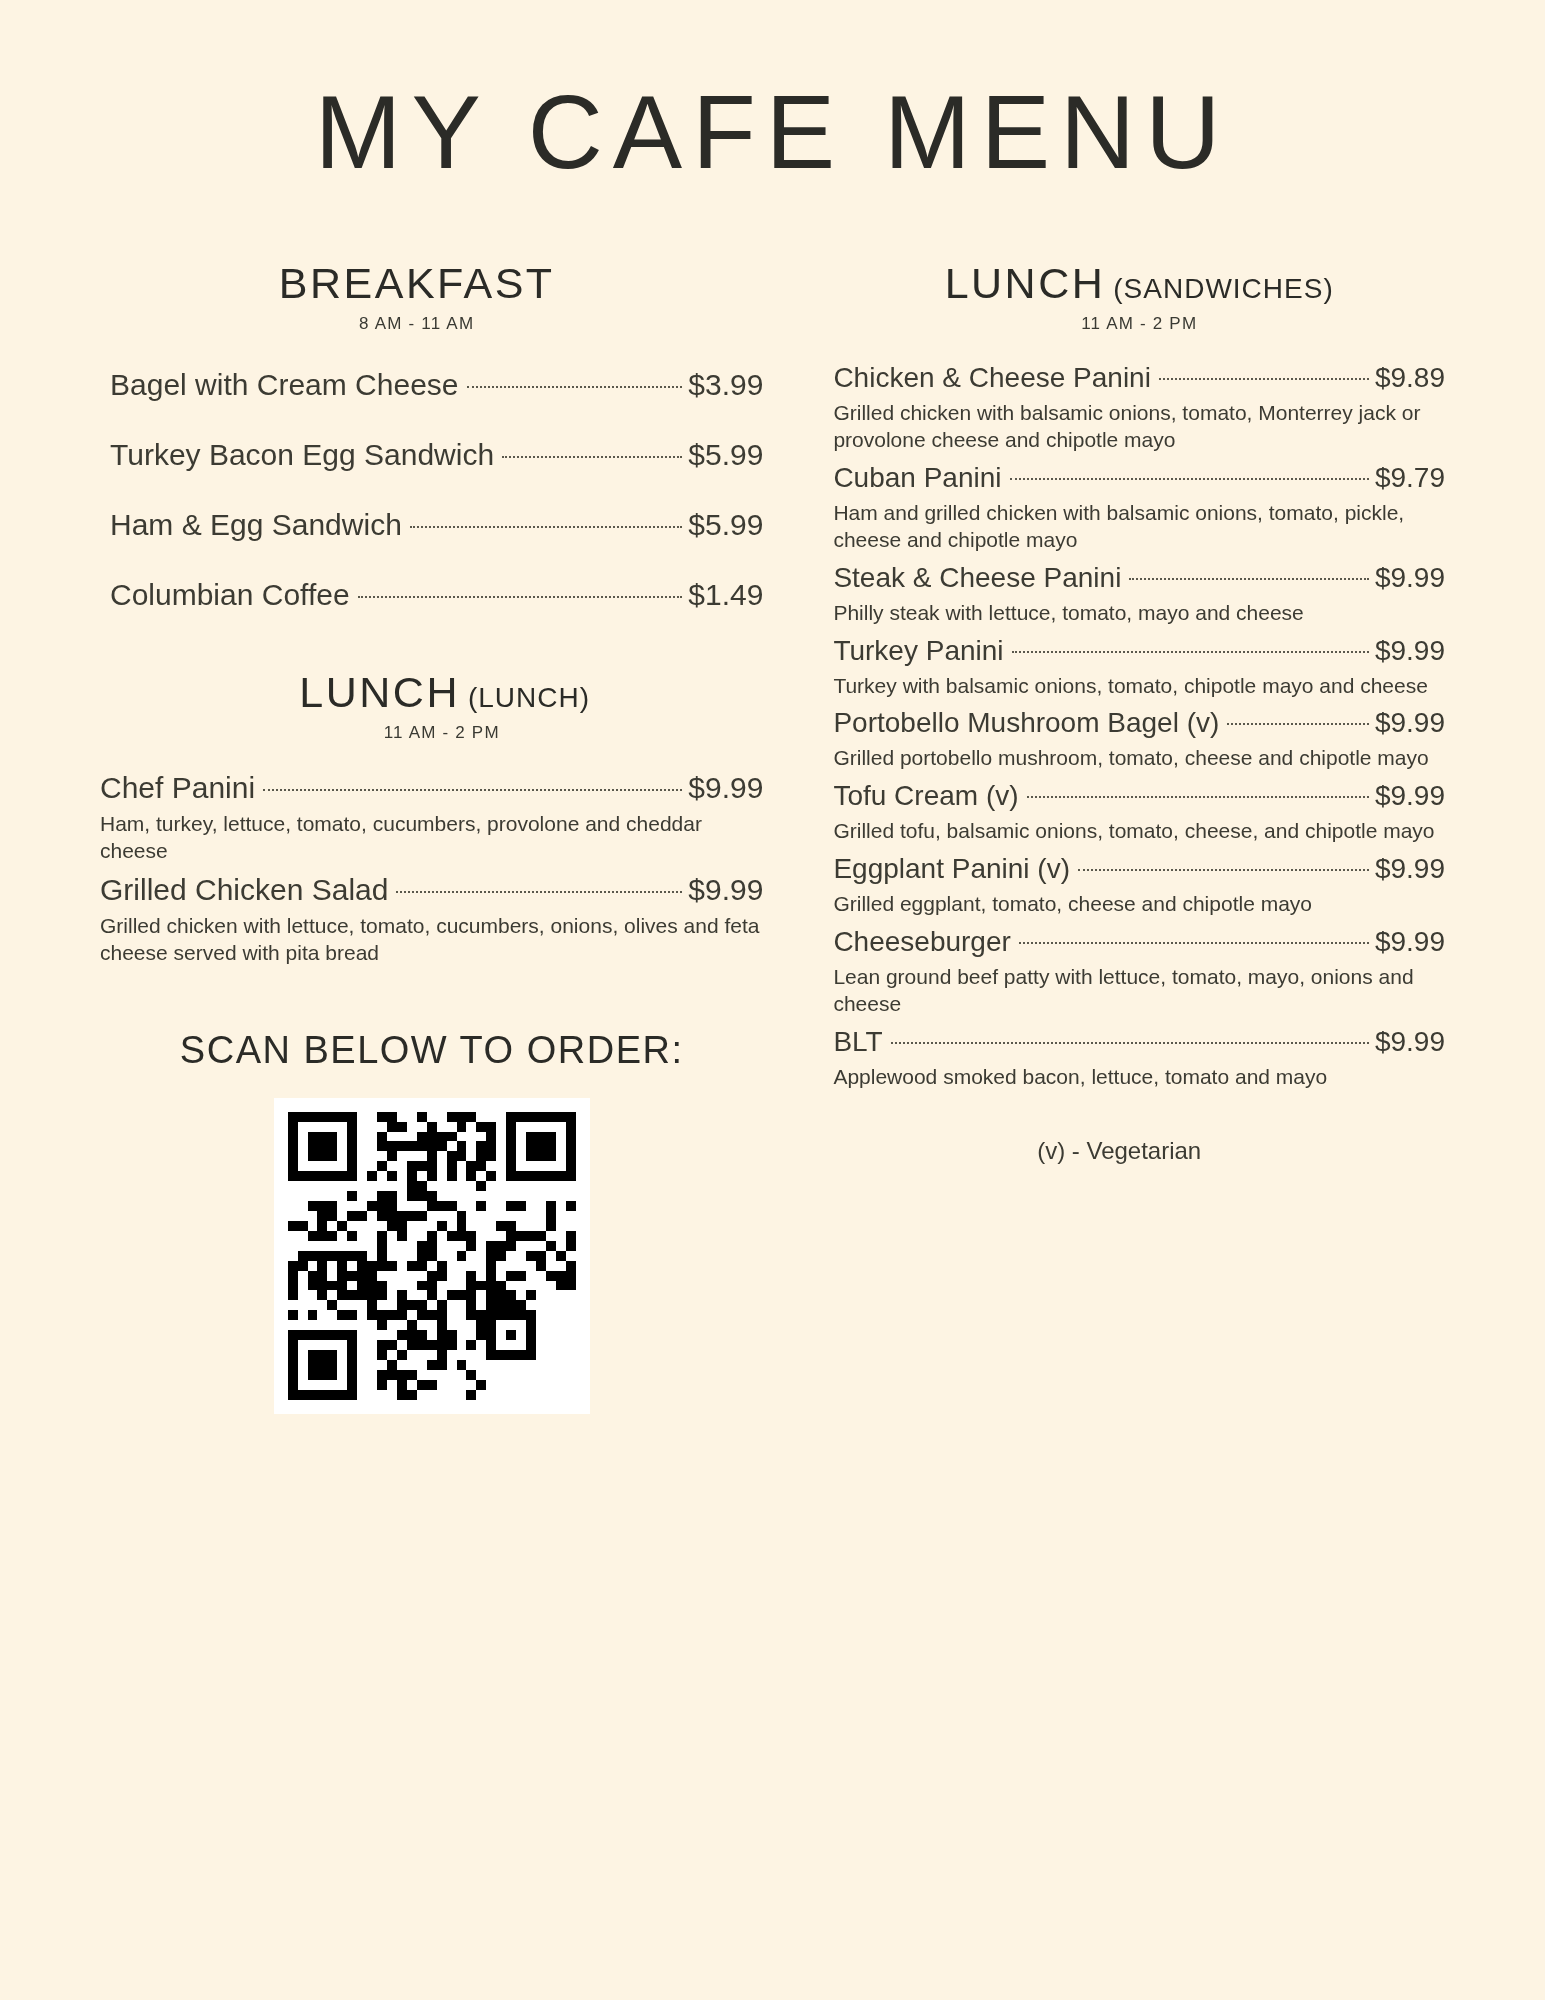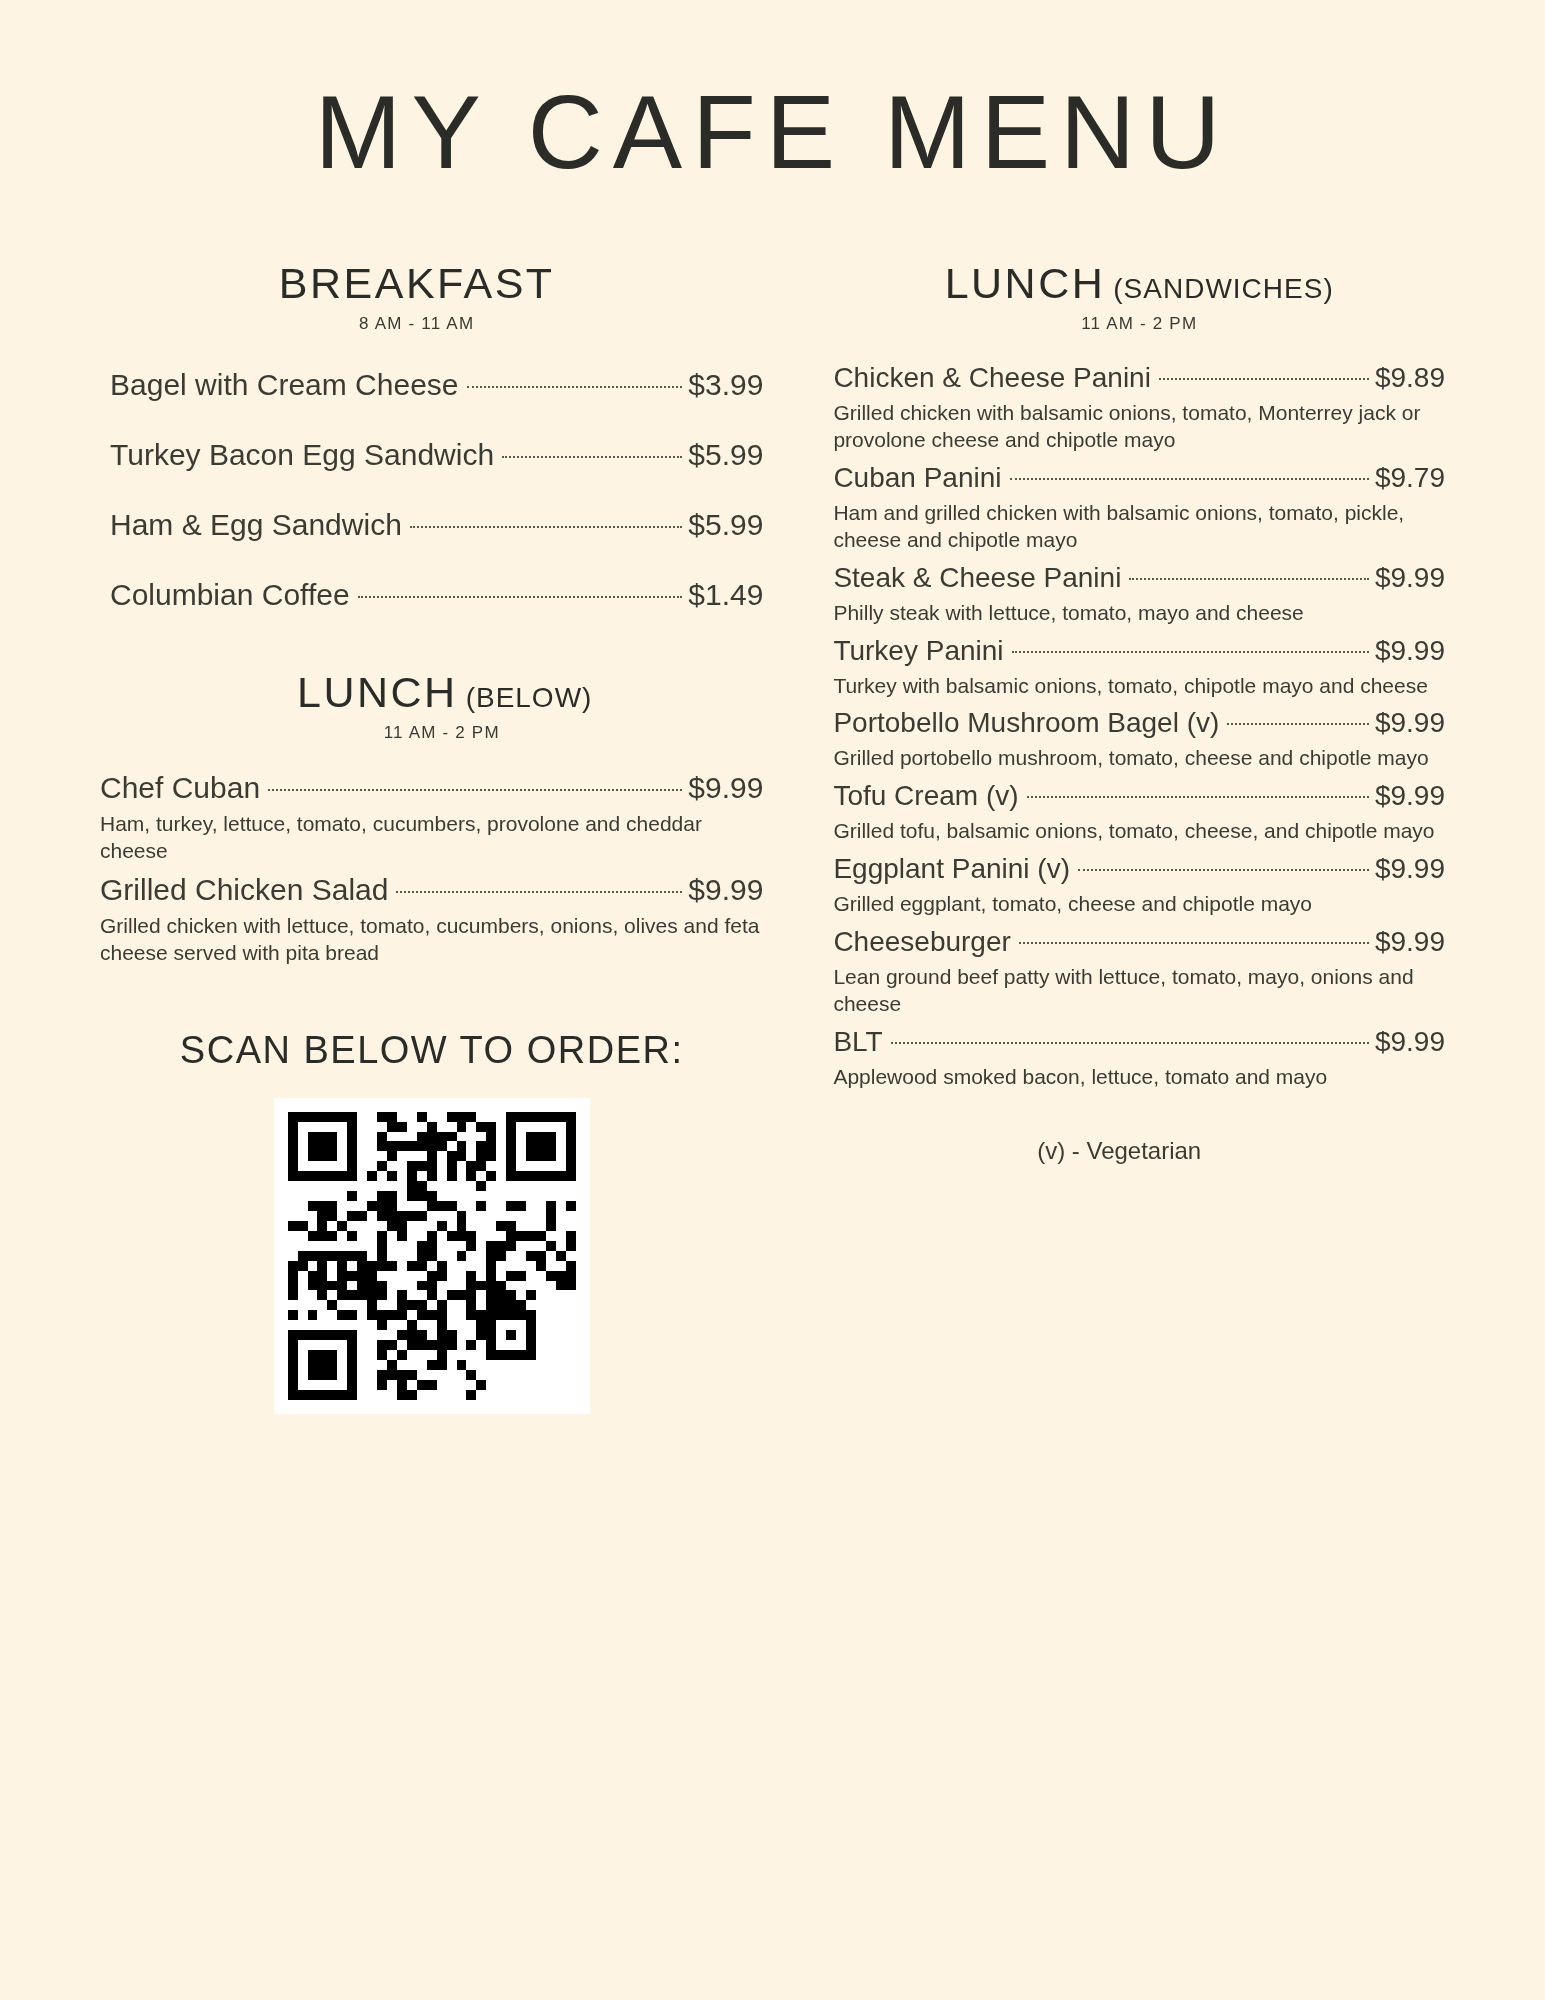--- a/index.html
+++ b/index.html
@@ -214,29 +214,29 @@
               <span class="dots"></span>
               <span class="item-price">$1.49</span>
             </div>
           </div>
 
         </div>
       </div>
 
       <div style="margin-top:56px">
         <div class="section-head head-salads">
-          <span class="sh-main">LUNCH</span><span class="sh-sub">(BELOW)</span>
+          <span class="sh-main">LUNCH</span><span class="sh-sub">(LUNCH)</span>
         </div>
         <div class="section-hours hours-salads">11 AM - 2 PM</div>
 
         <div class="items items-salads">
 
           <div class="item">
             <div class="item-line">
-              <span class="item-name">Chef Cuban</span>
+              <span class="item-name">Chef Panini</span>
               <span class="dots"></span>
               <span class="item-price">$9.99</span>
             </div>
             <div class="desc">Ham, turkey, lettuce, tomato, cucumbers, provolone and cheddar cheese</div>
           </div>
 
           <div class="item">
             <div class="item-line">
               <span class="item-name">Grilled Chicken Salad</span>
               <span class="dots"></span>

